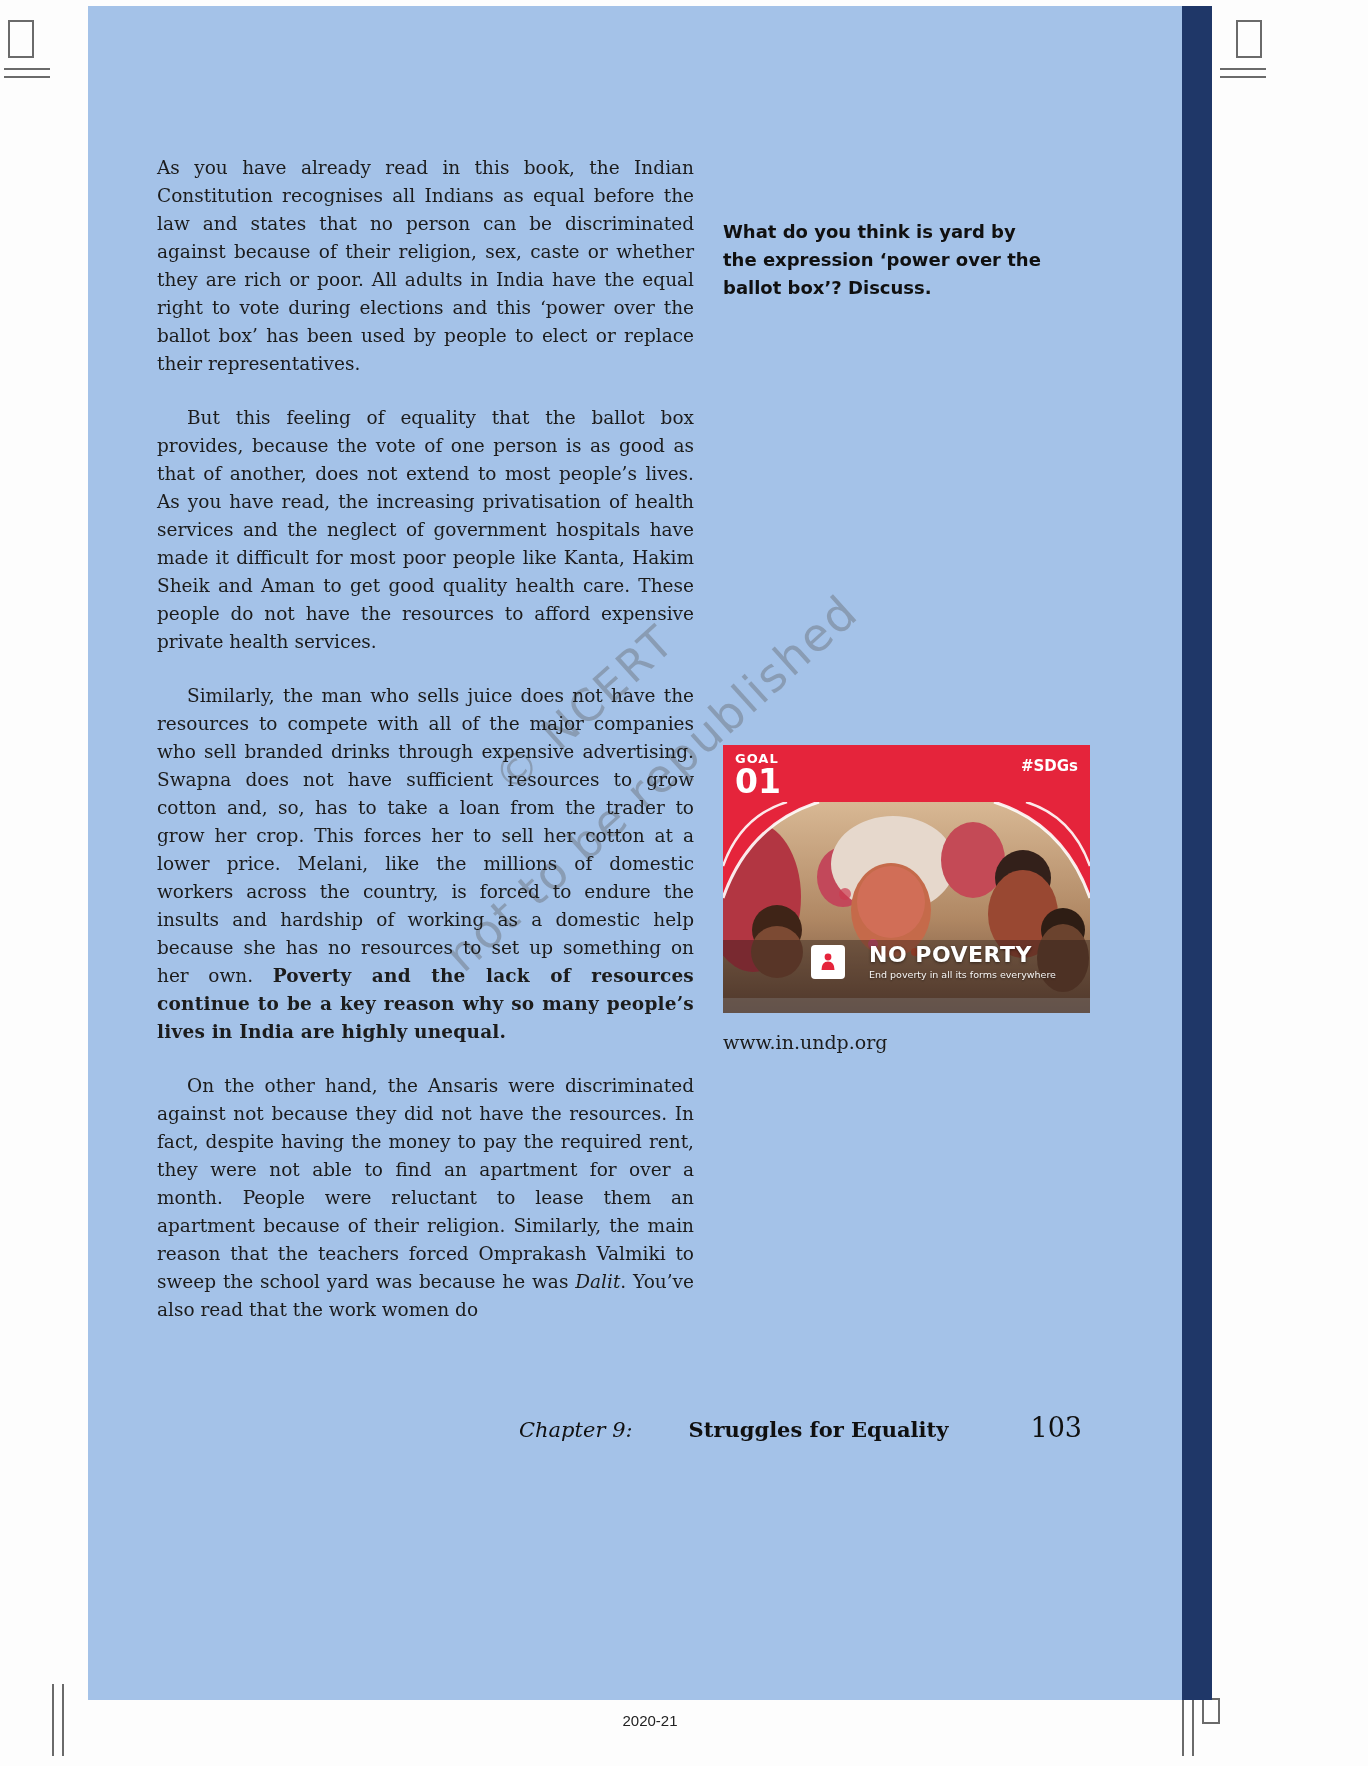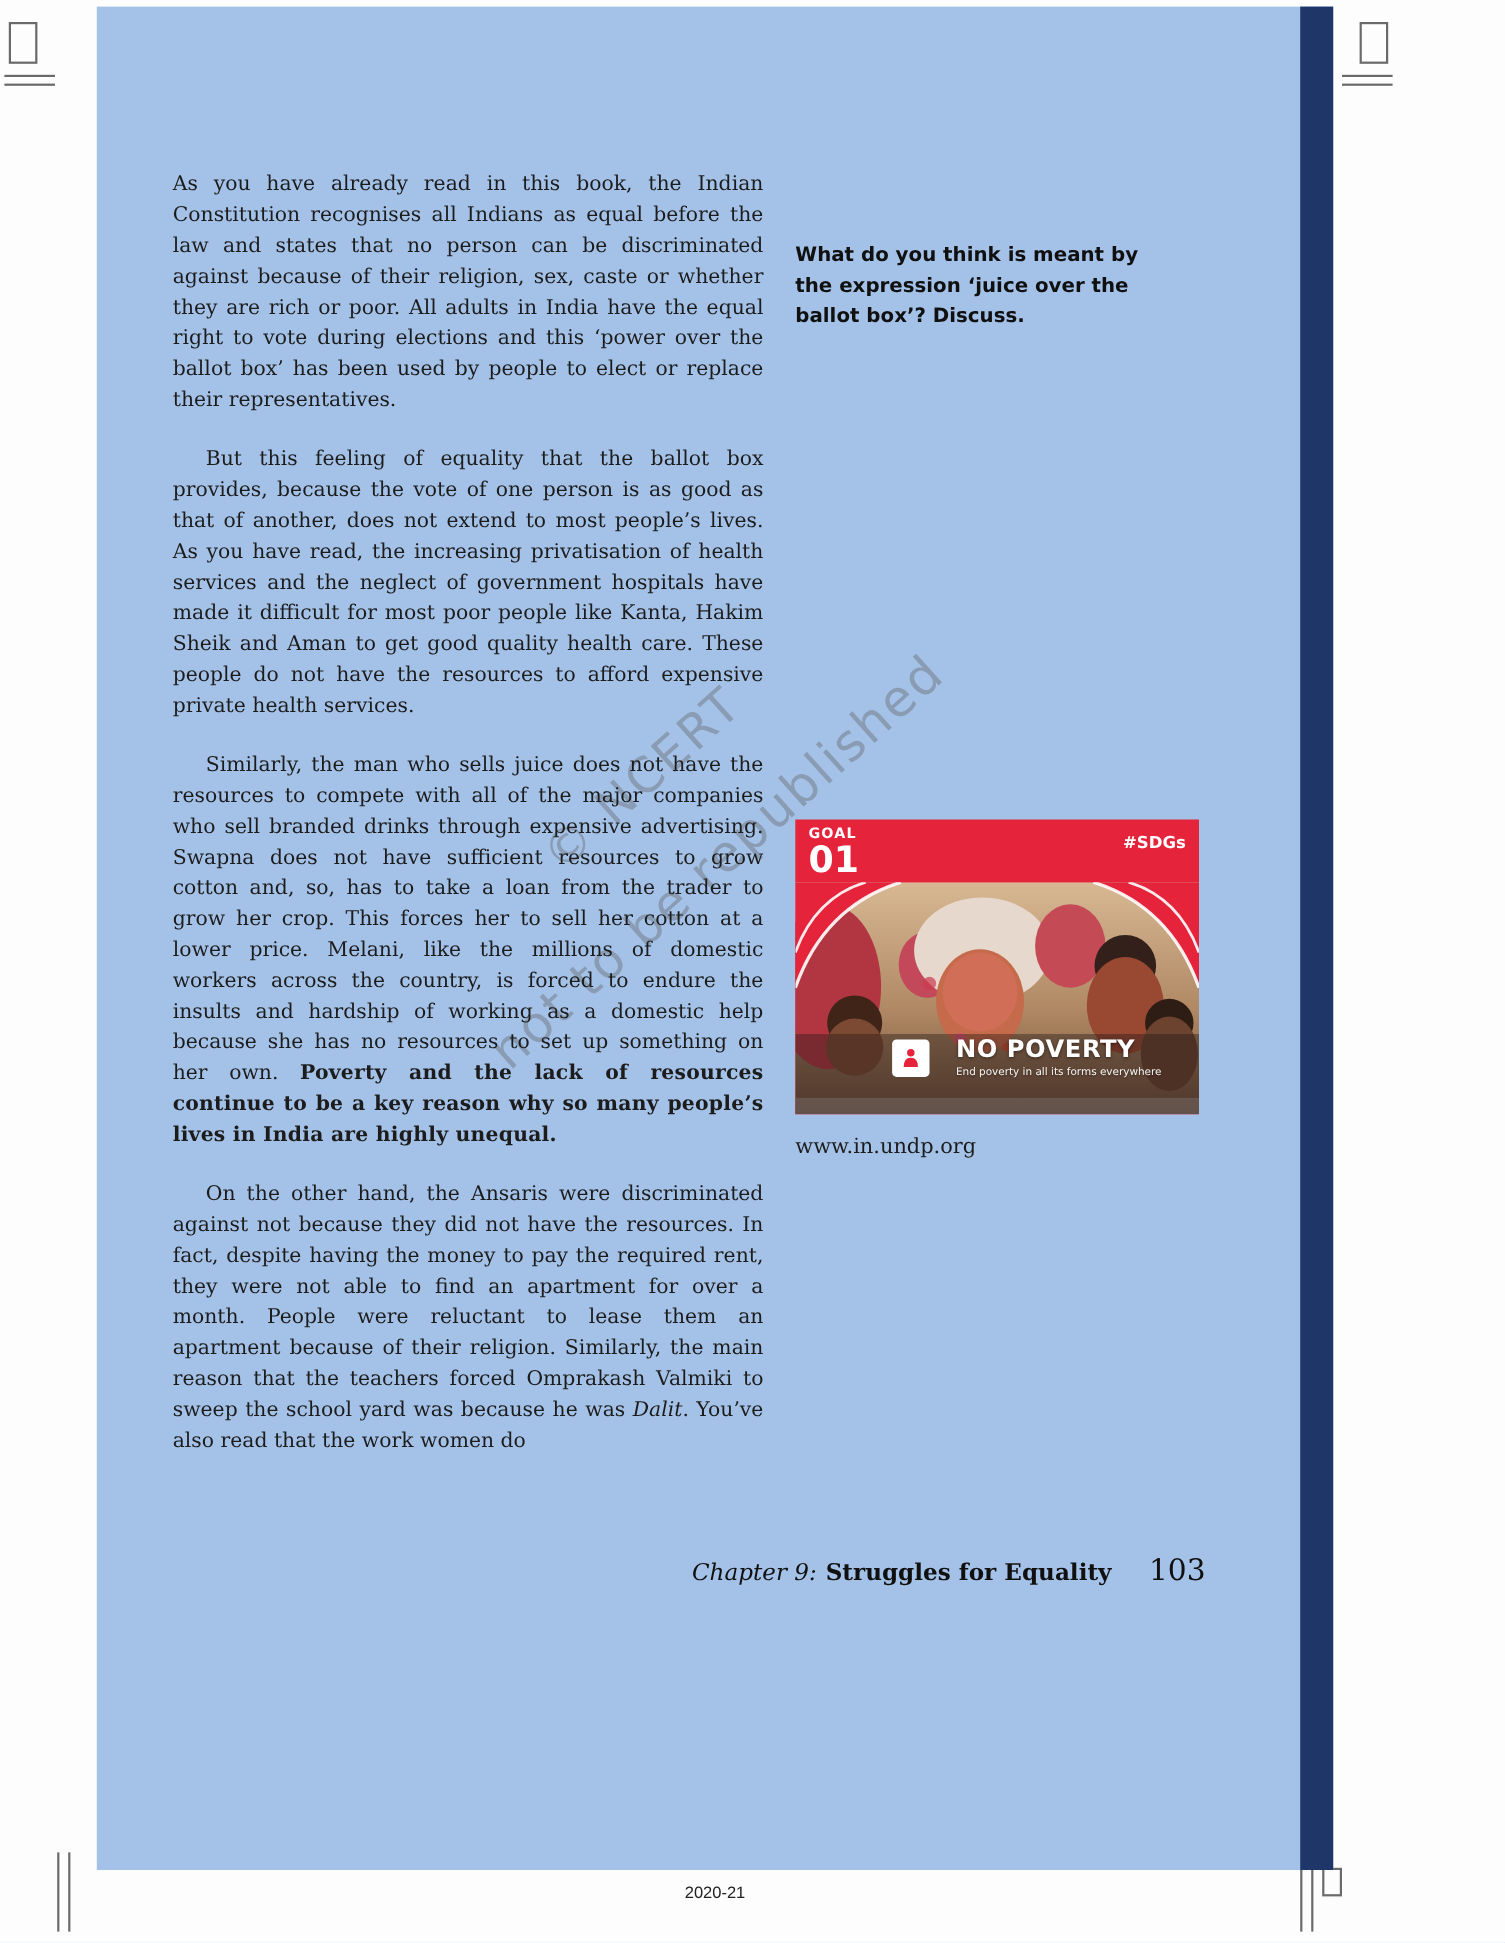--- a/index.html
+++ b/index.html
@@ -85,23 +85,23 @@
     font-size:9.5px; margin-top:2px; opacity:.95;
     text-shadow:0 1px 2px rgba(0,0,0,.5);
   }
   .sdg-caption {
     margin-top:14px; font-size:19px; line-height:30px; color:#1c1c1c;
     font-family:"DejaVu Serif", serif;
   }
 
   
   .footer-line {
-    position:absolute; right:116px; top:1406px; white-space:nowrap;
+    position:absolute; right:130px; top:1406px; white-space:nowrap;
     color:#101010; font-size:21px;
-    display:flex; align-items:baseline;
+    display:flex; align-items:baseline;gap:48px;
   }
   .chap-label { font-style:italic; margin-right:8px; }
   .chap-title { font-weight:bold; }
   .page-num { font-size:27px; margin-left:34px; font-weight:normal; }
 
   
   .year-mark {
     position:absolute; left:88px; top:1712px; width:1124px;
     text-align:center; font-family:Liberation Sans, sans-serif;
     font-size:15px; color:#222222;
@@ -160,21 +160,21 @@
       <div class="wm2">not to be republished</div>
     </div>
 
     <div class="text-col">
       <p class="para"><span>As you have already read in this book, the Indian Constitution recognises all Indians as equal before the law and states that no person can be discriminated against because of their religion, sex, caste or whether they are rich or poor. All adults in India have the equal right to vote during elections and this ‘power over the ballot box’ has been used by people to elect or replace their representatives.</span></p>
       <p class="indent"><span>But this feeling of equality that the ballot box provides, because the vote of one person is as good as that of another, does not extend to most people’s lives. As you have read, the increasing privatisation of health services and the neglect of government hospitals have made it difficult for most poor people like Kanta, Hakim Sheik and Aman to get good quality health care. These people do not have the resources to afford expensive private health services.</span></p>
       <p class="indent"><span>Similarly, the man who sells juice does not have the resources to compete with all of the major companies who sell branded drinks through expensive advertising. Swapna does not have sufficient resources to grow cotton and, so, has to take a loan from the trader to grow her crop. This forces her to sell her cotton at a lower price. Melani, like the millions of domestic workers across the country, is forced to endure the insults and hardship of working as a domestic help because she has no resources to set up something on her own. </span><strong>Poverty and the lack of resources continue to be a key reason why so many people’s lives in India are highly unequal.</strong></p>
       <p class="indent"><span>On the other hand, the Ansaris were discriminated against not because they did not have the resources. In fact, despite having the money to pay the required rent, they were not able to find an apartment for over a month. People were reluctant to lease them an apartment because of their religion. Similarly, the main reason that the teachers forced Omprakash Valmiki to sweep the school yard was because he was </span><em>Dalit</em><span>. You’ve also read that the work women do</span></p>
     </div>
 
-    <div class="sidebar-q">What do you think is meant by the expression ‘juice over the ballot box’? Discuss.</div>
+    <div class="sidebar-q">What do you think is yard by the expression ‘power over the ballot box’? Discuss.</div>
 
     <figure class="sdg-fig">
       <div class="sdg-poster">
         <div class="goal-block">
           <span class="goal-word">GOAL</span>
           <span class="goal-num">01</span>
         </div>
         <div class="sdg-hashtag">#SDGs</div>
 
         <svg class="sdg-photo" viewBox="0 0 367 211" preserveAspectRatio="none" xmlns="http://www.w3.org/2000/svg">

